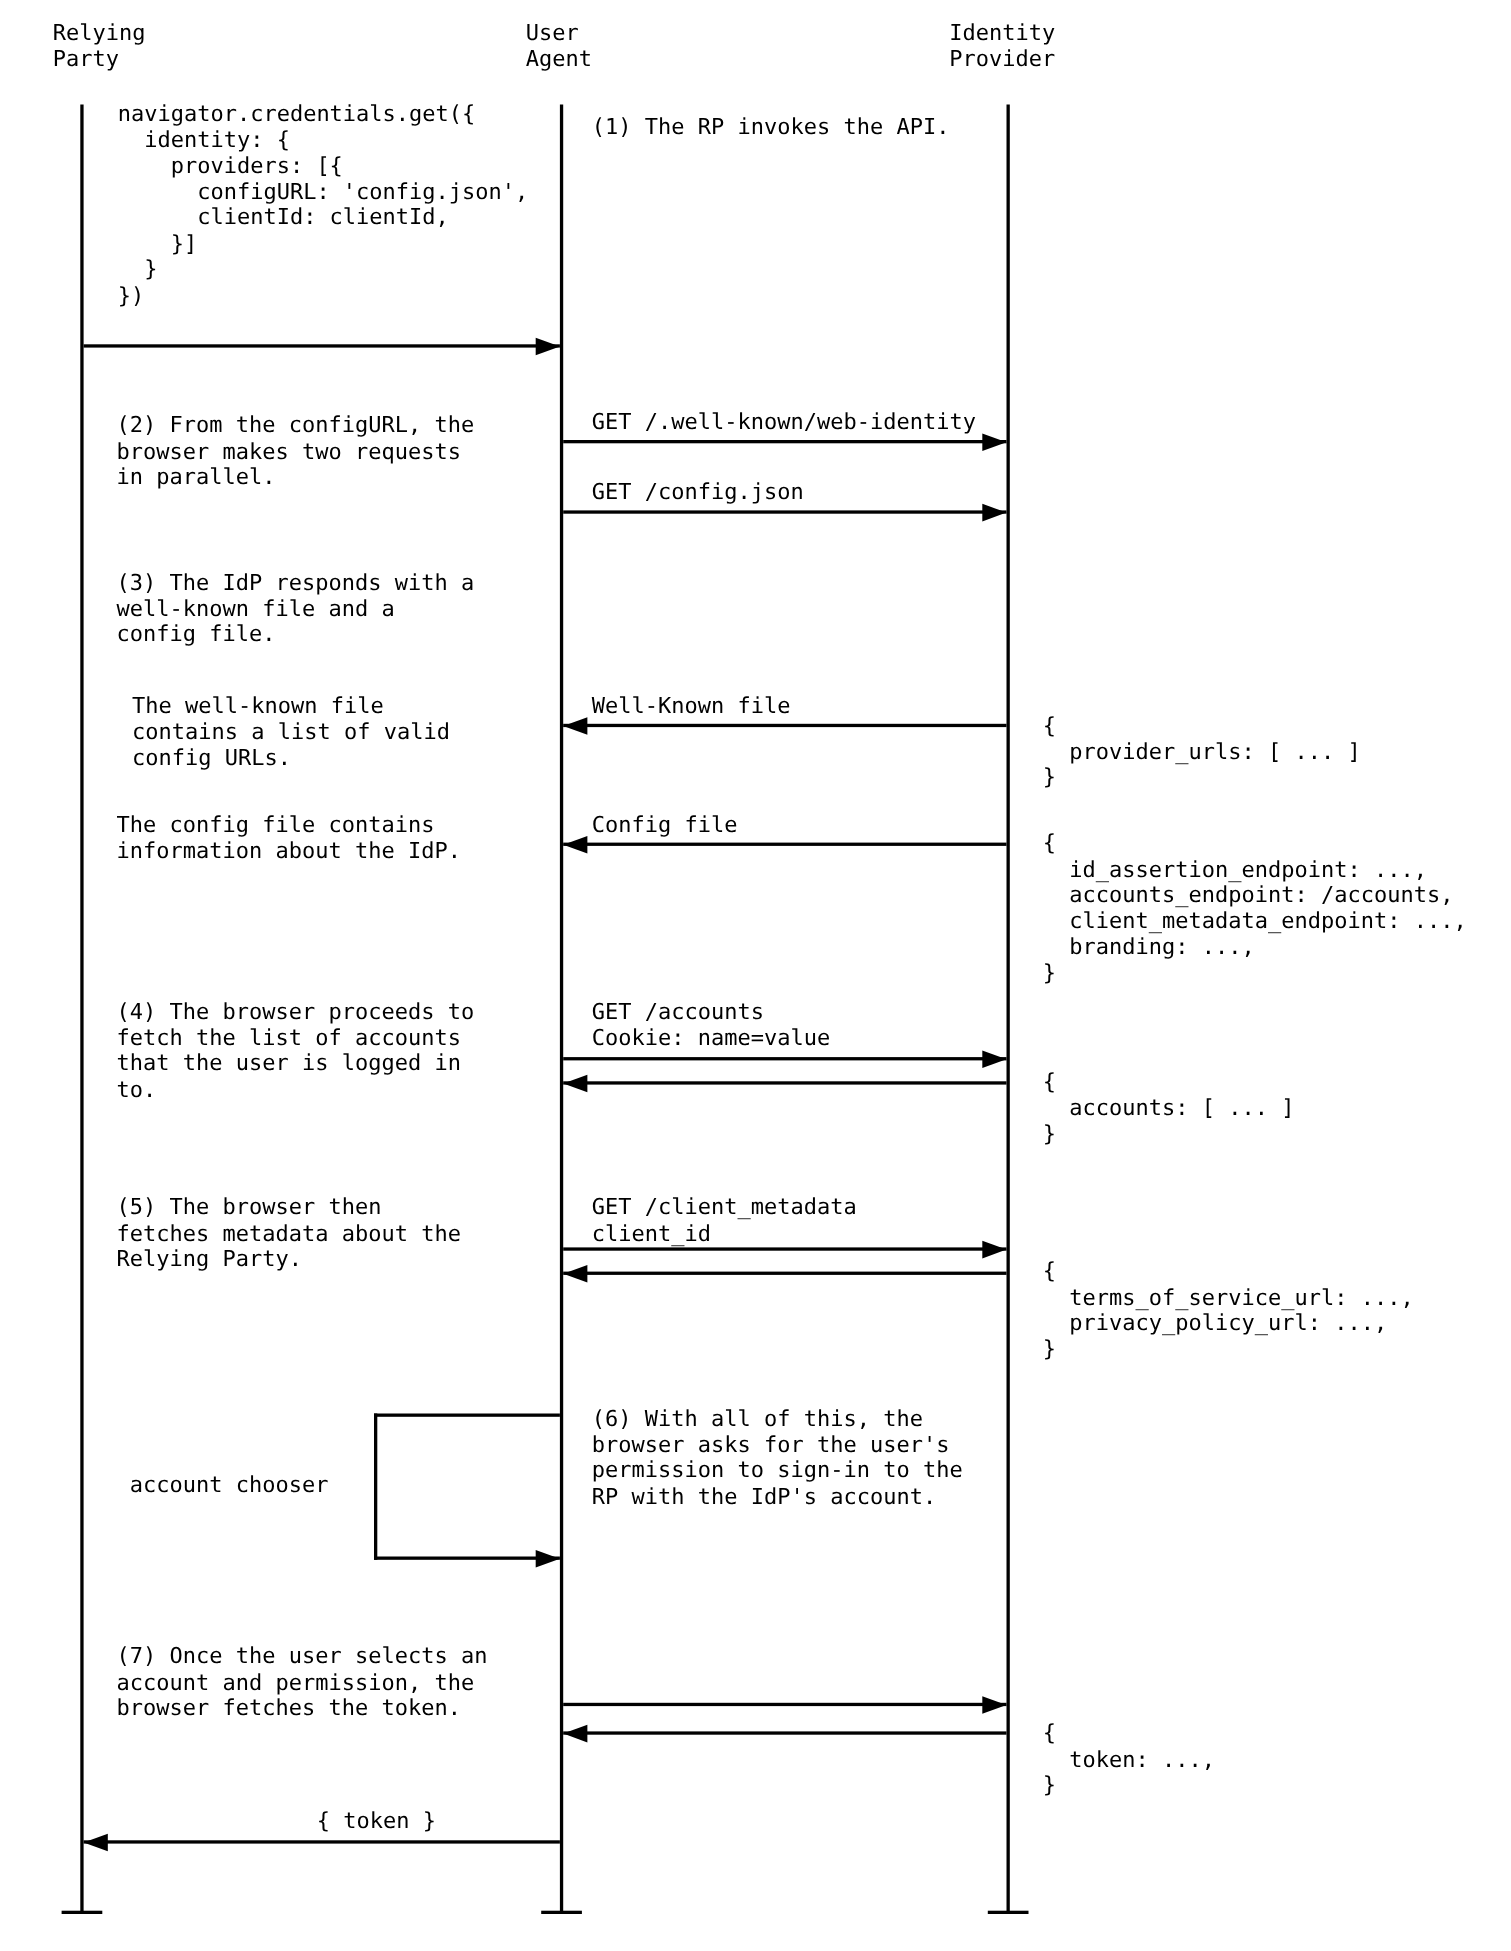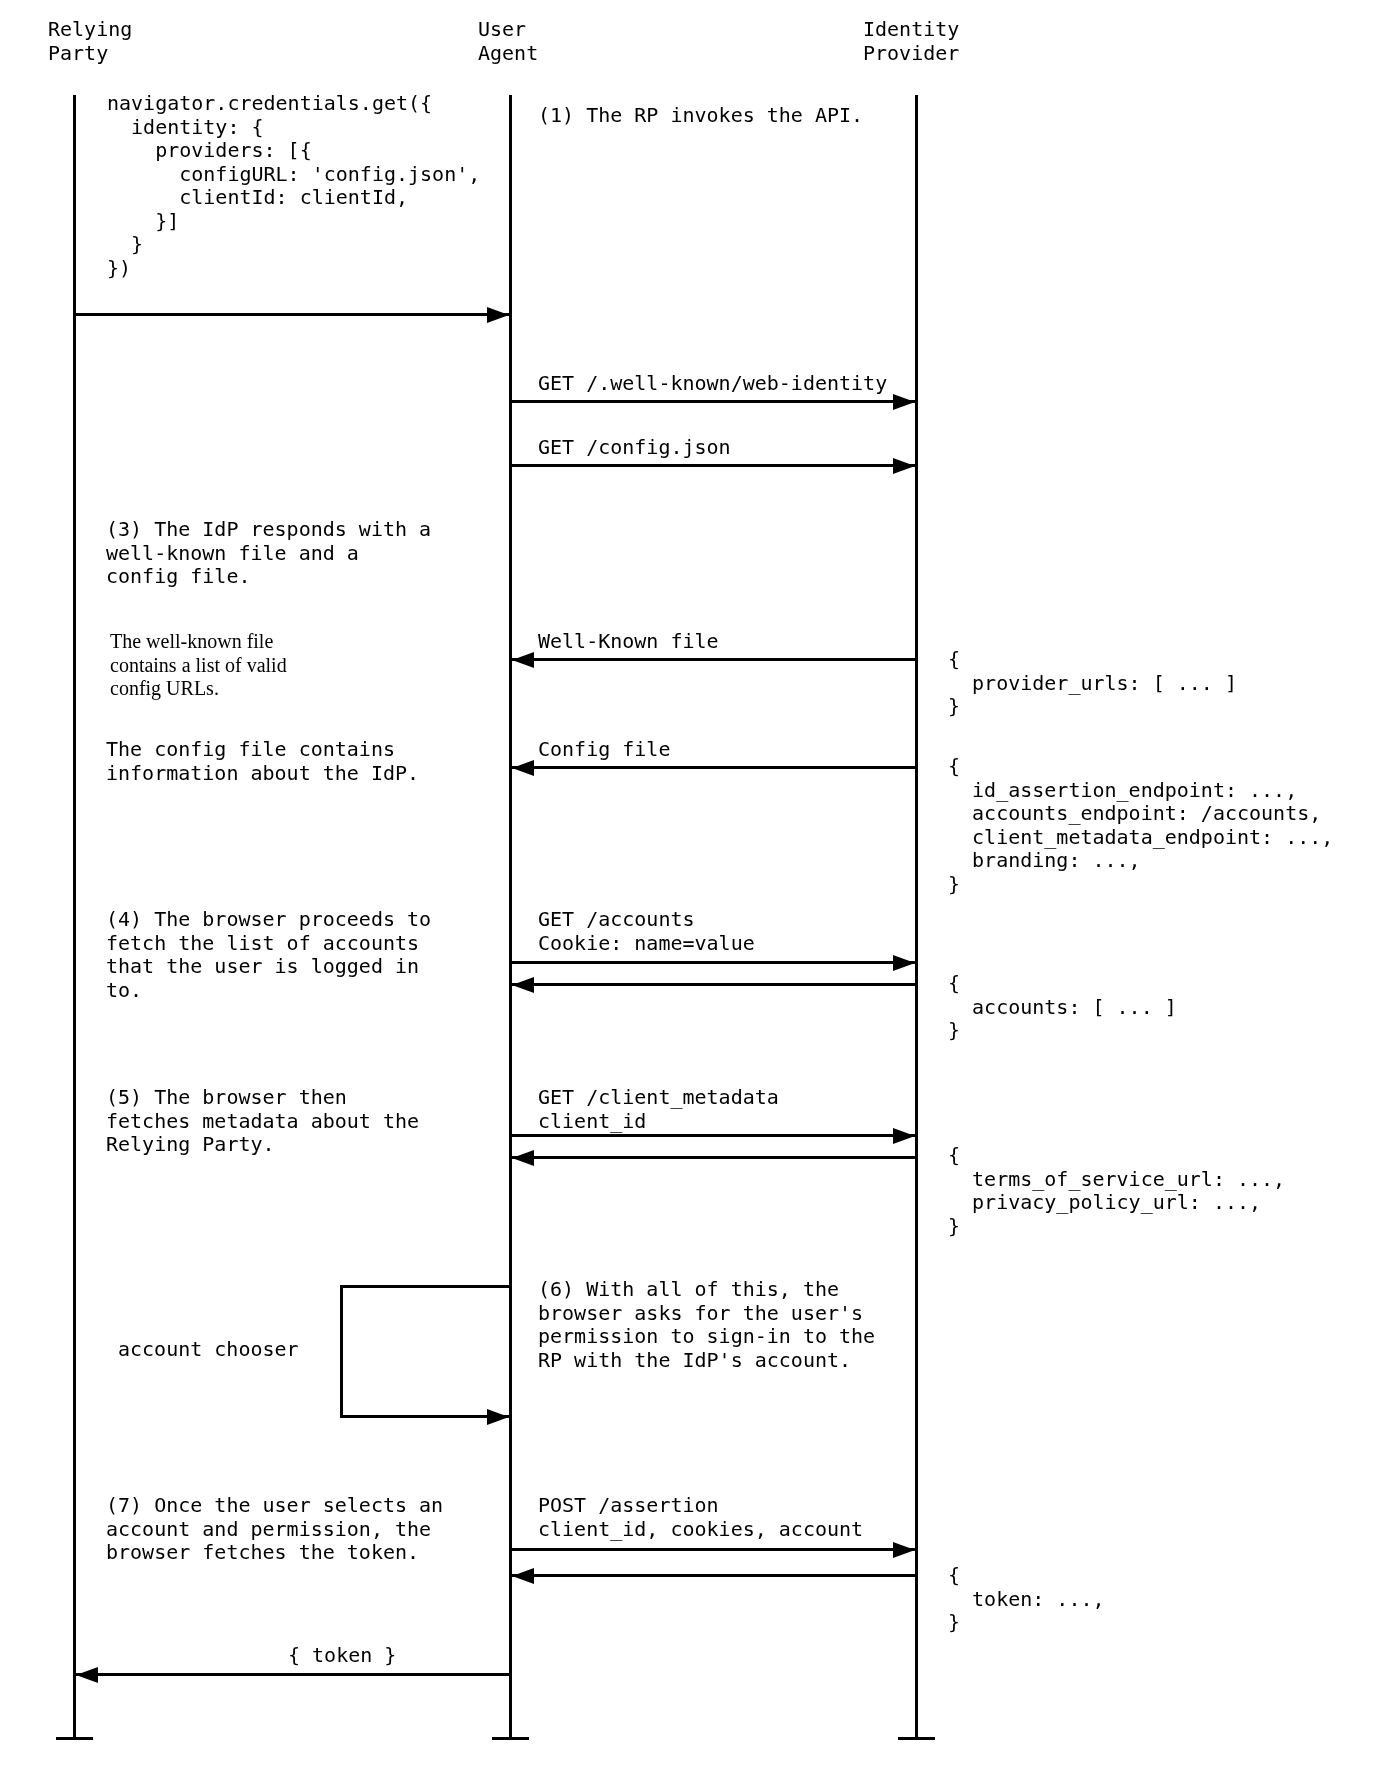--- a/index.html
+++ b/index.html
@@ -52,30 +52,33 @@
   identity: {
     providers: [{
       configURL: 'config.json',
       clientId: clientId,
     }]
   }
 })</div>
   <div class="txt" style="left:538px;top:104px;">(1) The RP invokes the API.</div>
   <div class="arrow right" style="left:76px;top:313px;width:433px;"></div>
 
+  <div class="txt" style="left:106px;top:375px;">(2) From the configURL, the
+browser makes two requests
+in parallel.</div>
   <div class="txt" style="left:538px;top:372px;">GET /.well-known/web-identity</div>
   <div class="arrow right" style="left:512px;top:400px;width:403px;"></div>
   <div class="txt" style="left:538px;top:436px;">GET /config.json</div>
   <div class="arrow right" style="left:512px;top:464px;width:403px;"></div>
 
   <div class="txt" style="left:106px;top:518px;">(3) The IdP responds with a
 well-known file and a
 config file.</div>
 
-  <div class="txt" style="left:110px;top:630px;font-family:Liberation Serif, serif;">The well-known file
+  <div class="txt" style="left:120px;top:630px;">The well-known file
 contains a list of valid
 config URLs.</div>
   <div class="txt" style="left:538px;top:630px;">Well-Known file</div>
   <div class="arrow left" style="left:512px;top:658px;width:403px;"></div>
   <div class="txt" style="left:948px;top:648px;">{
   provider_urls: [ ... ]
 }</div>
 
   <div class="txt" style="left:106px;top:738px;">The config file contains
 information about the IdP.</div>
@@ -117,22 +120,20 @@
   <div class="arrow right" style="left:340px;top:1415px;width:169px;"></div>
   <div class="txt" style="left:118px;top:1338px;text-align:right;">account chooser</div>
   <div class="txt" style="left:538px;top:1278px;">(6) With all of this, the
 browser asks for the user's
 permission to sign-in to the
 RP with the IdP's account.</div>
 
   <div class="txt" style="left:106px;top:1494px;">(7) Once the user selects an
 account and permission, the
 browser fetches the token.</div>
-  <div class="txt" style="left:538px;top:1494px;">POST /assertion
-client_id, cookies, account</div>
   <div class="arrow right" style="left:512px;top:1548px;width:403px;"></div>
   <div class="arrow left" style="left:512px;top:1574px;width:403px;"></div>
   <div class="txt" style="left:948px;top:1564px;">{
   token: ...,
 }</div>
 
   <div class="txt" style="left:288px;top:1644px;">{ token }</div>
   <div class="arrow left" style="left:76px;top:1673px;width:433px;"></div>
 
 </div>

